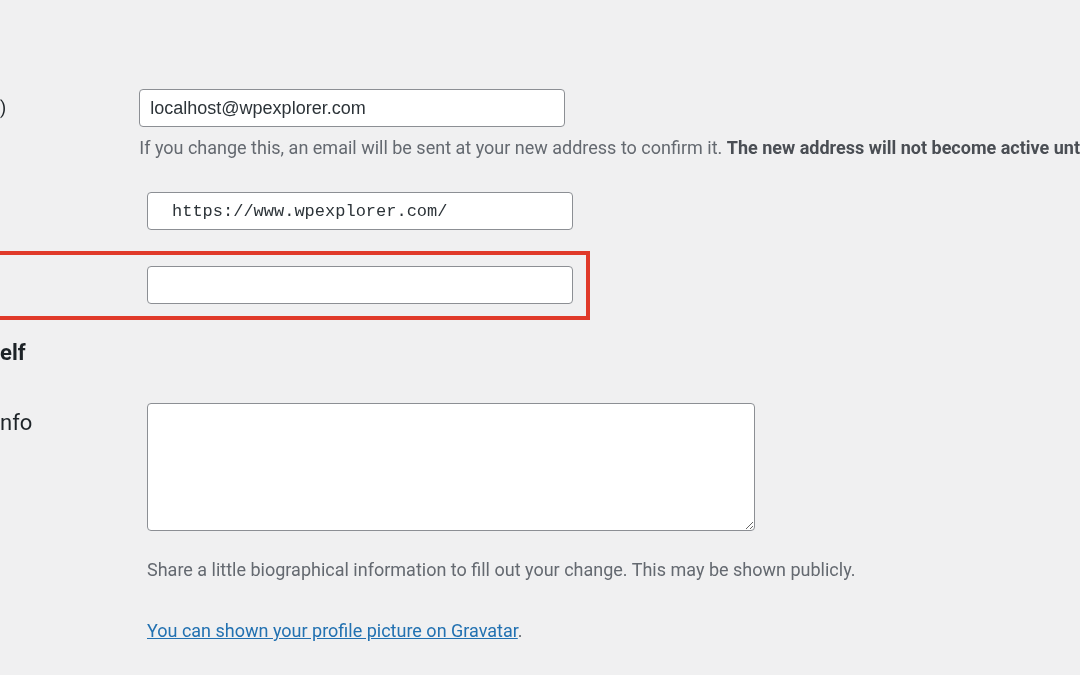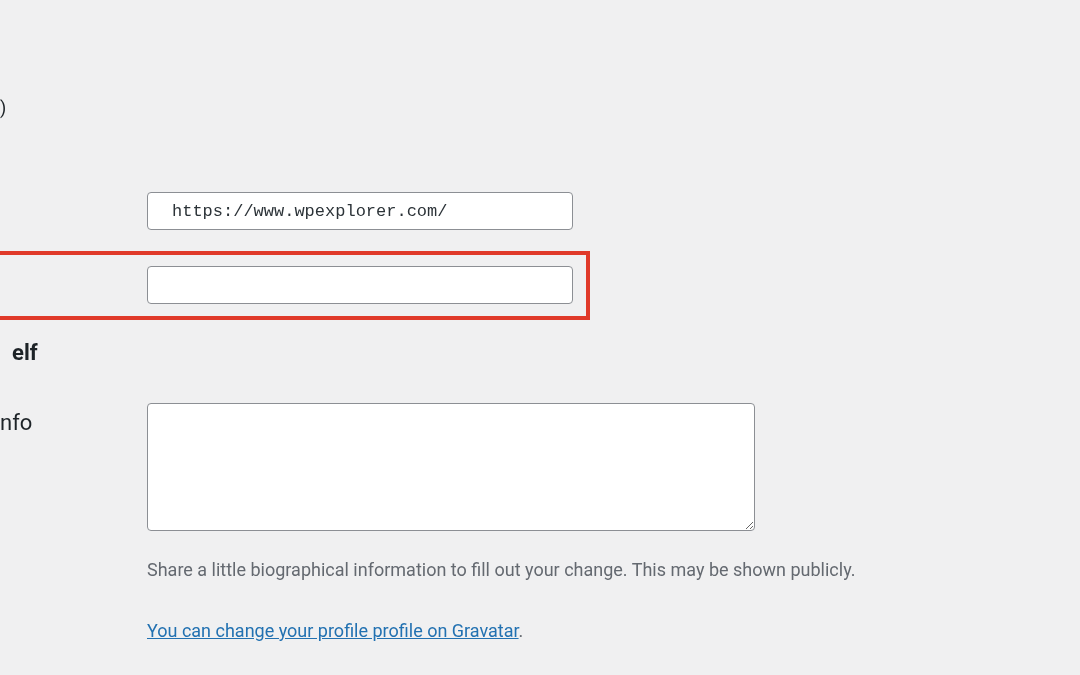--- a/index.html
+++ b/index.html
@@ -68,21 +68,20 @@
     .description strong {
       font-weight: 700;
       color: #4a4e54;
     }
     .section-heading {
       position: absolute;
       left: 0;
       font-size: 22px;
       font-weight: 700;
       color: #1d2327;
-      padding-left: 12px;
     }
     .highlight-box {
       position: absolute;
       left: 0;
       top: 251px;
       width: 590px;
       height: 69px;
       border: 4px solid #e03a2a;
       border-left: none;
       pointer-events: none;
@@ -107,20 +106,26 @@
     .row-bio-desc { position: absolute; top: 549px; left: 147px; }
     .row-gravatar { position: absolute; top: 620px; left: 147px; }
   </style>
 </head>
 <body>
 
 <div class="form-row row-email">
   <div class="label-col">
     <span class="label-cut">)</span>
   </div>
+  <div class="input-col">
+    <input type="email" value="localhost@wpexplorer.com" style="">
+    <div class="description">
+      <span>If you change this, an email will be sent at your new address to confirm it. </span><strong>The new address will not become active unt</strong>
+    </div>
+  </div>
 </div>
 
 <div class="form-row row-website">
   <div class="label-col"></div>
   <div class="input-col">
     <input type="text" class="mono" value="https://www.wpexplorer.com/" style="">
   </div>
 </div>
 
 <div class="highlight-box"></div>
@@ -137,14 +142,14 @@
   <span class="label-cut" style="font-size:22px;color:#1d2327;">nfo</span>
 </div>
 
 <div class="row-bio-field">
   <textarea style=""></textarea>
 </div>
 
 <div class="row-bio-desc description">Share a little biographical information to fill out your change. This may be shown publicly.</div>
 
 <div class="row-gravatar">
-  <a class="link">You can change your profile profile on Gravatar</a><span class="period">.</span>
+  <a class="link">You can shown your profile picture on Gravatar</a><span class="period">.</span>
 </div>
 
 </body></html>

